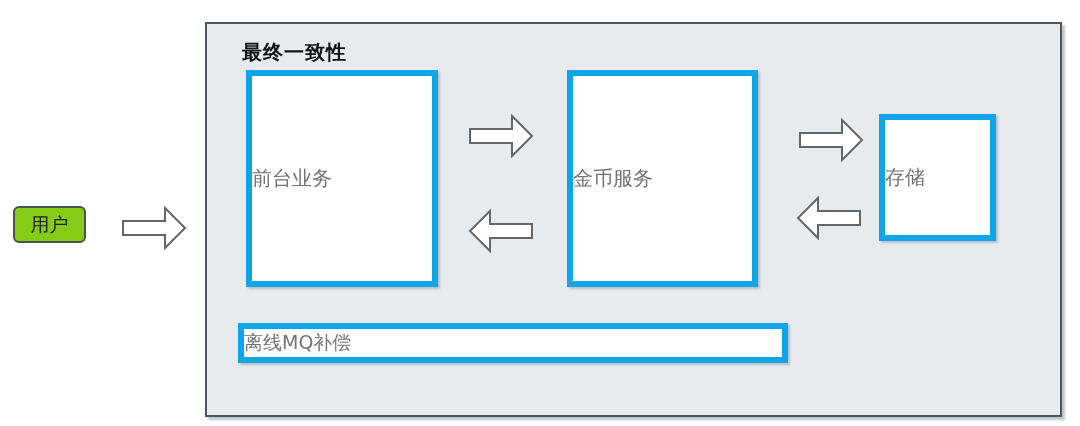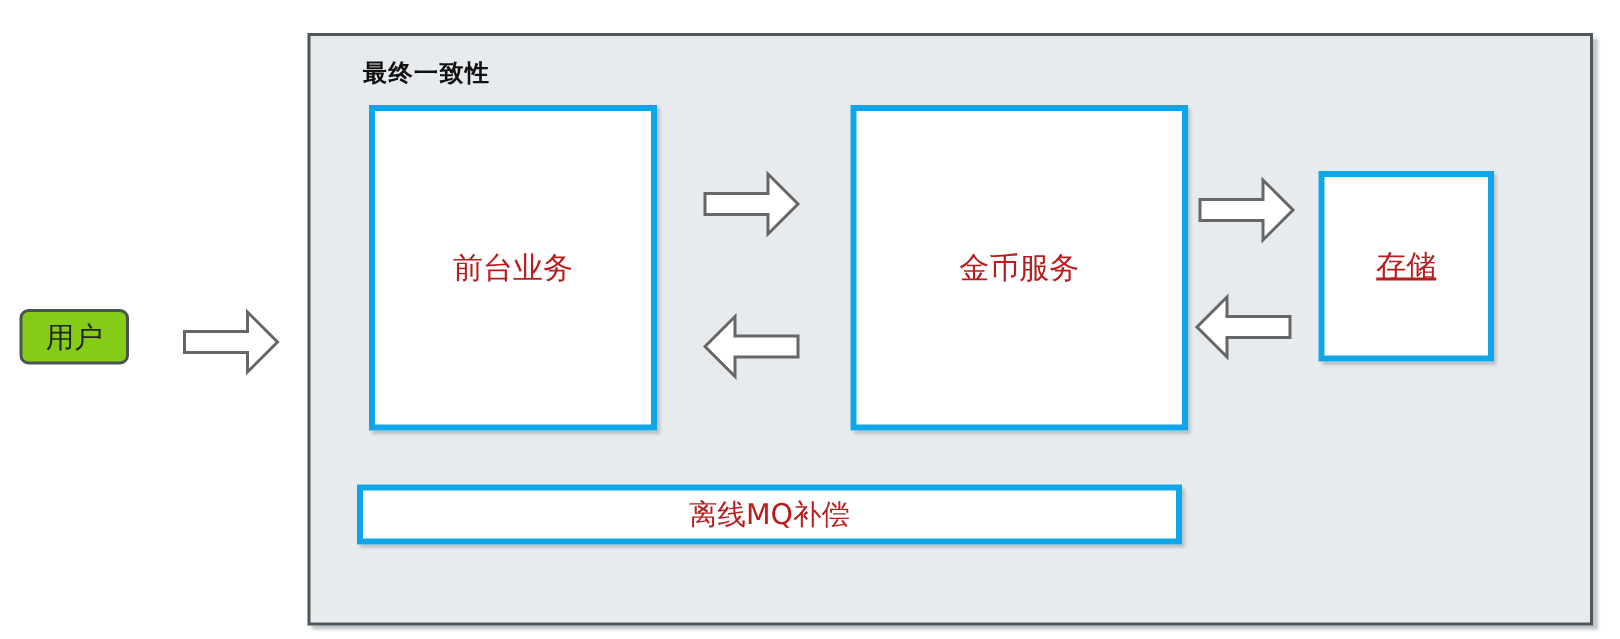--- a/index.html
+++ b/index.html
@@ -20,40 +20,40 @@
     position: absolute;
     left: 205px; top: 22px;
     width: 857px; height: 395px;
     background: #e8ebee;
     border: 2px solid #4e575d;
     box-shadow: 3px 3px 2px rgba(120,128,134,0.45);
   }
   .group-title {
     position: absolute;
     left: 35px; top: 15px;
-    font-size: 16px;
+    font-size: 20px;
     font-weight: bold;
     color: #111111;
     letter-spacing: 1px;
   }
   
   .node {
     position: absolute;
     background: #ffffff;
-    border: 4px solid #0ea5e9;
+    border: 6px solid #0ea5e9;
     box-shadow: 2px 2px 2px rgba(120,128,134,0.40);
     display: flex;
     align-items: center;
-    justify-content: center;
+    justify-content: flex-start;
     font-size: 20px;
-    color: #b91c1c;
+    color: #737373;
   }
   .node-frontend { left: 246px; top: 70px;  width: 192px; height: 217px; }
-  .node-coin     { left: 567px; top: 70px;  width: 225px; height: 217px; }
-  .node-storage  { left: 879px; top: 114px; width: 117px; height: 127px; text-decoration: underline; }
+  .node-coin     { left: 567px; top: 70px;  width: 191px; height: 217px; }
+  .node-storage  { left: 879px; top: 114px; width: 117px; height: 127px; }
   .node-mq       { left: 218px; top: 323px; width: 550px; height: 40px; font-size: 19px; margin-left: 20px; }
   
   .node-user {
     position: absolute;
     left: 13px; top: 206px;
     width: 73px; height: 37px;
     background: #84cc16;
     border: 2px solid #4b5256;
     border-radius: 6px;
     display: flex;

